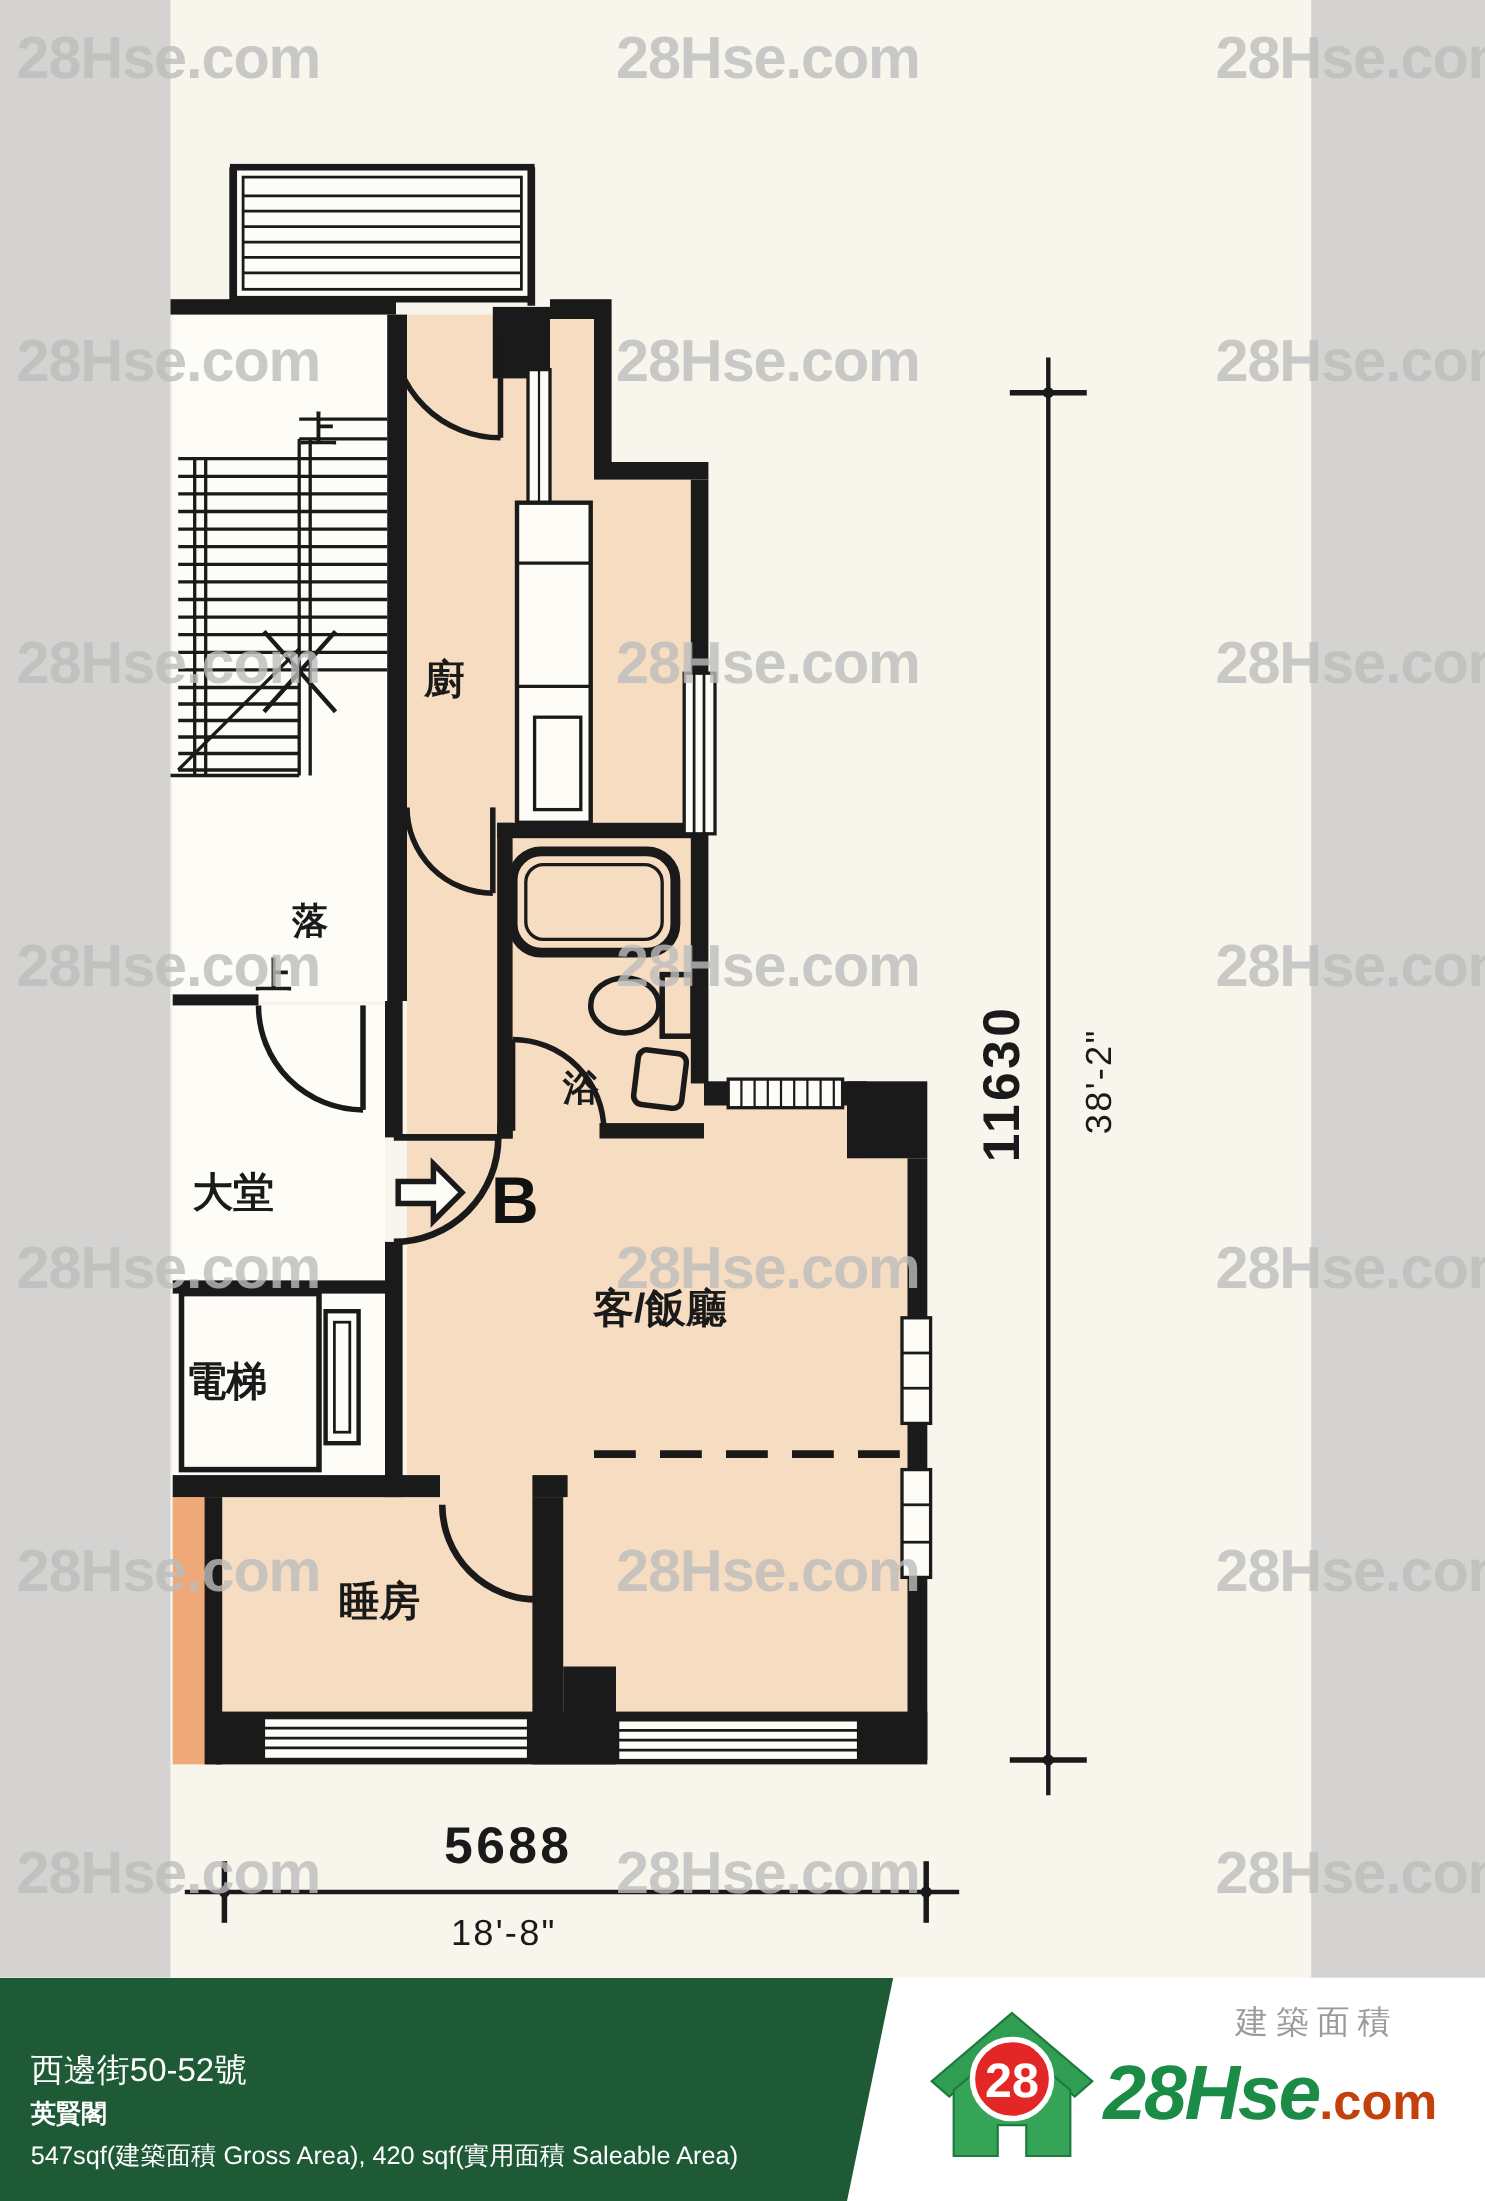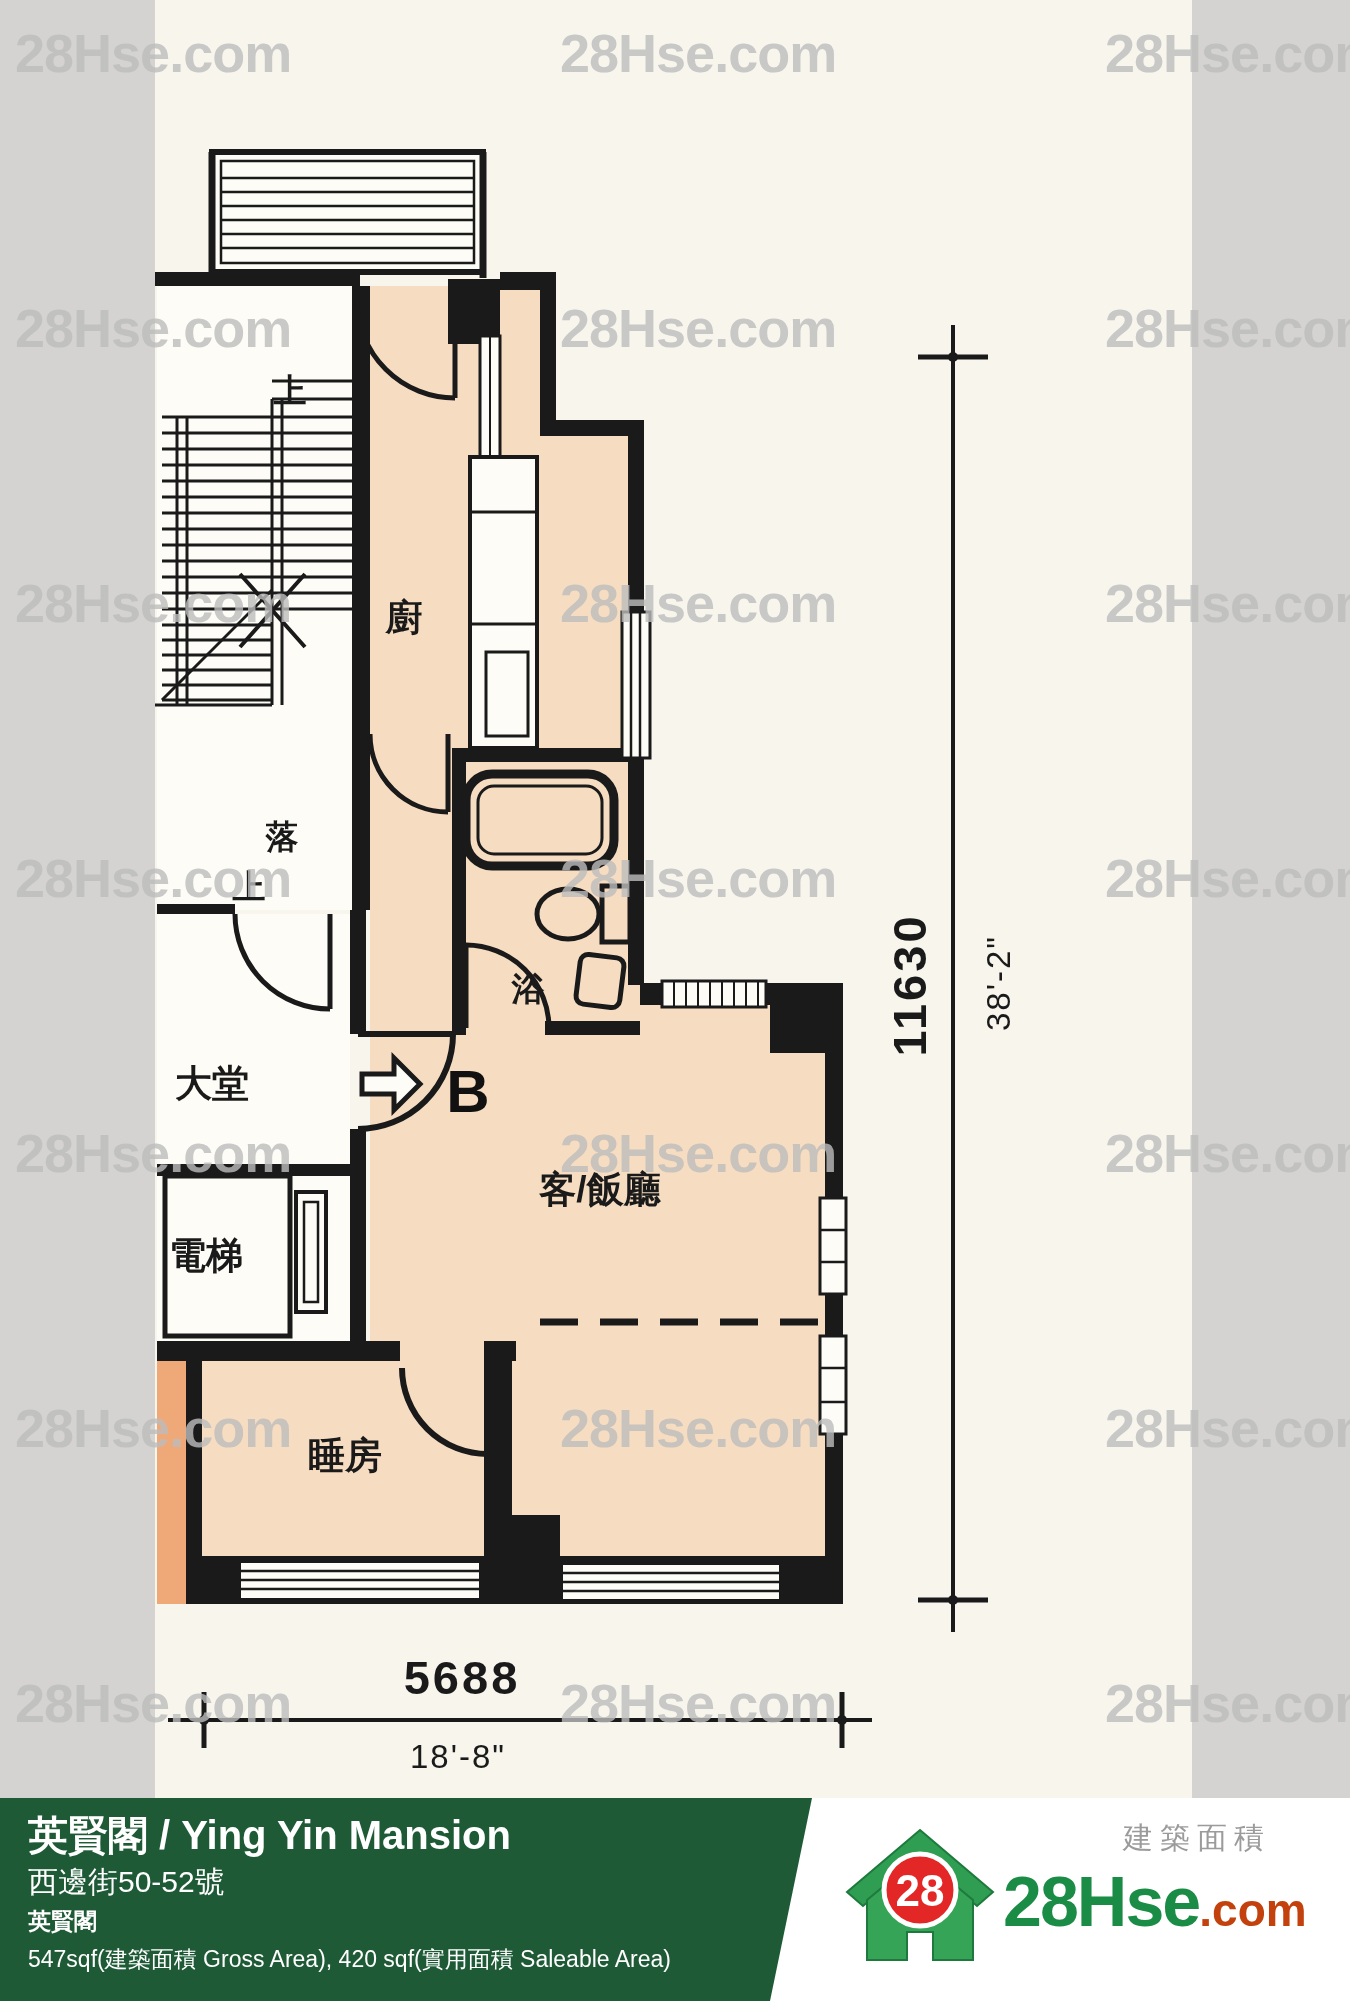--- a/index.html
+++ b/index.html
@@ -18,21 +18,21 @@
   .footer{position:absolute;left:0;top:1798px;width:1350px;height:203px;background:#ffffff;z-index:3;}
   .footer-green{position:absolute;left:0;top:0;width:812px;height:203px;background:#1e5a36;
                 clip-path:polygon(0 0,812px 0,770px 203px,0 203px);color:#fff;padding:0;box-sizing:border-box;}
   .f-title{position:absolute;left:28px;top:10px;font-size:40px;font-weight:700;}
   .f-addr{position:absolute;left:28px;top:64px;font-size:30px;font-weight:400;}
   .f-bldg{position:absolute;left:28px;top:108px;font-size:23px;font-weight:700;}
   .f-area{position:absolute;left:28px;top:146px;font-size:23px;font-weight:400;}
   .logo{position:absolute;left:845px;top:14px;width:480px;height:180px;}
   .logo-house{position:absolute;left:0;top:14px;}
   .logo-brand{position:absolute;left:158px;top:50px;white-space:nowrap;}
-  .logo-brand .big{font-size:70px;font-weight:700;color:#1b8c45;letter-spacing:-2px;}
+  .logo-brand .big{font-size:70px;font-weight:700;color:#1b8c45;letter-spacing:-2px;font-style:italic;}
   .logo-brand .small{font-size:46px;font-weight:700;color:#c2410c;}
   .logo-tagline{position:absolute;left:278px;top:6px;font-size:30px;color:#9b9b9b;letter-spacing:7px;white-space:nowrap;}
   
   .rm{font-family:"Liberation Sans", sans-serif;font-size:37px;font-weight:600;fill:#1a1a1a;}
   .rm-sm{font-family:"Liberation Sans", sans-serif;font-size:33px;font-weight:600;fill:#1a1a1a;}
   .unit-b{font-family:"Liberation Sans", sans-serif;font-size:60px;font-weight:800;fill:#111;}
   .dim-big{font-family:"Liberation Sans", sans-serif;font-size:47px;font-weight:700;fill:#1a1a1a;letter-spacing:3px;}
   .dim-sm{font-family:"Liberation Sans", sans-serif;font-size:33px;font-weight:400;fill:#1a1a1a;letter-spacing:2px;}
   .badge-txt{font-family:"Liberation Sans", sans-serif;font-size:44px;font-weight:700;fill:#ffffff;}
 </style>
@@ -220,21 +220,20 @@
       <span class="wm" style="left: 15px; top: 1397px;">28Hse.com</span>
       <span class="wm" style="left: 560px; top: 1397px;">28Hse.com</span>
       <span class="wm" style="left: 1105px; top: 1397px;">28Hse.com</span>
       <span class="wm" style="left: 15px; top: 1672px;">28Hse.com</span>
       <span class="wm" style="left: 560px; top: 1672px;">28Hse.com</span>
       <span class="wm" style="left: 1105px; top: 1672px;">28Hse.com</span>
     </div>
 
   <div class="footer">
     <div class="footer-green">
-      <div class="f-title">英賢閣 / Ying Yin Mansion</div>
       <div class="f-addr">西邊街50-52號</div>
       <div class="f-bldg">英賢閣</div>
       <div class="f-area">547sqf(建築面積 Gross Area), 420 sqf(實用面積 Saleable Area)</div>
     </div>
 
     <div class="logo">
       <svg class="logo-house" width="150" height="140" viewBox="0 0 150 140">
         <polygon points="75,4 148,66 132,80 75,32 18,80 2,66" fill="#2f9e52" stroke="#1d7a3c" stroke-width="2"></polygon>
         <path d="M22,74 L75,30 L128,74 V134 H88 V106 H62 V134 H22 Z" fill="#35a457" stroke="#1d7a3c" stroke-width="2"></path>
         <circle cx="75" cy="64" r="36" fill="#e32726" stroke="#ffffff" stroke-width="5"></circle>

